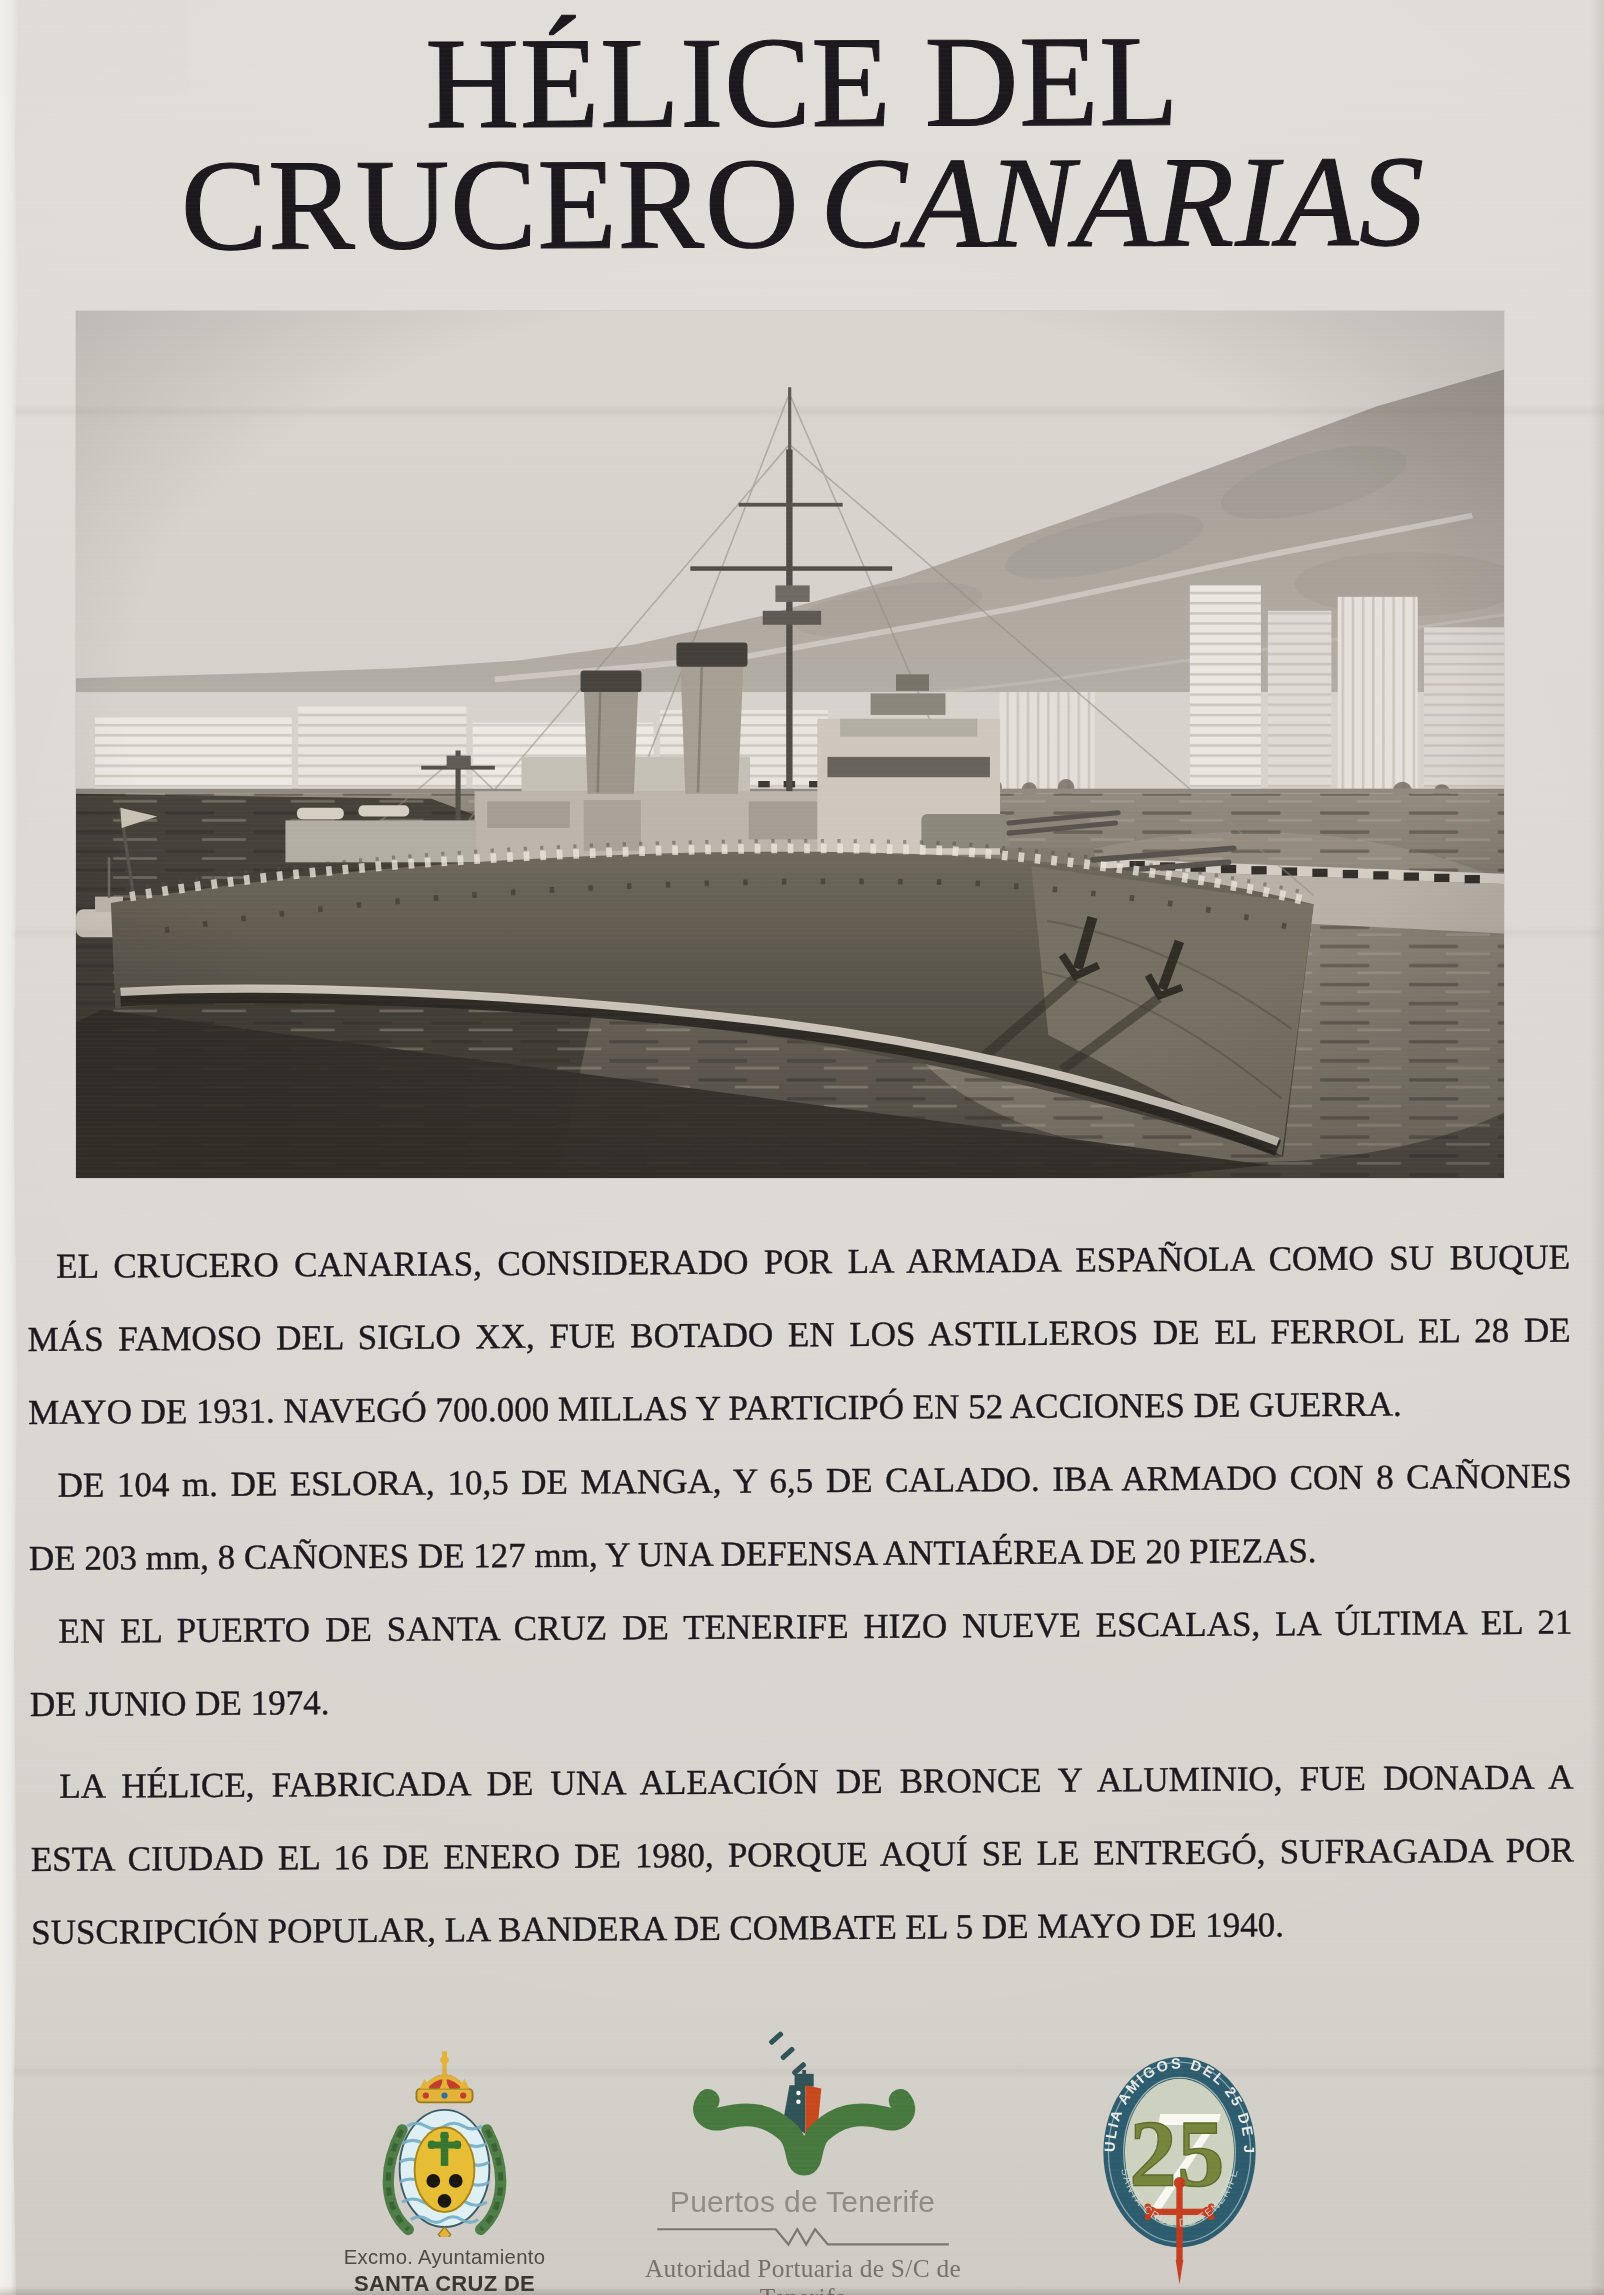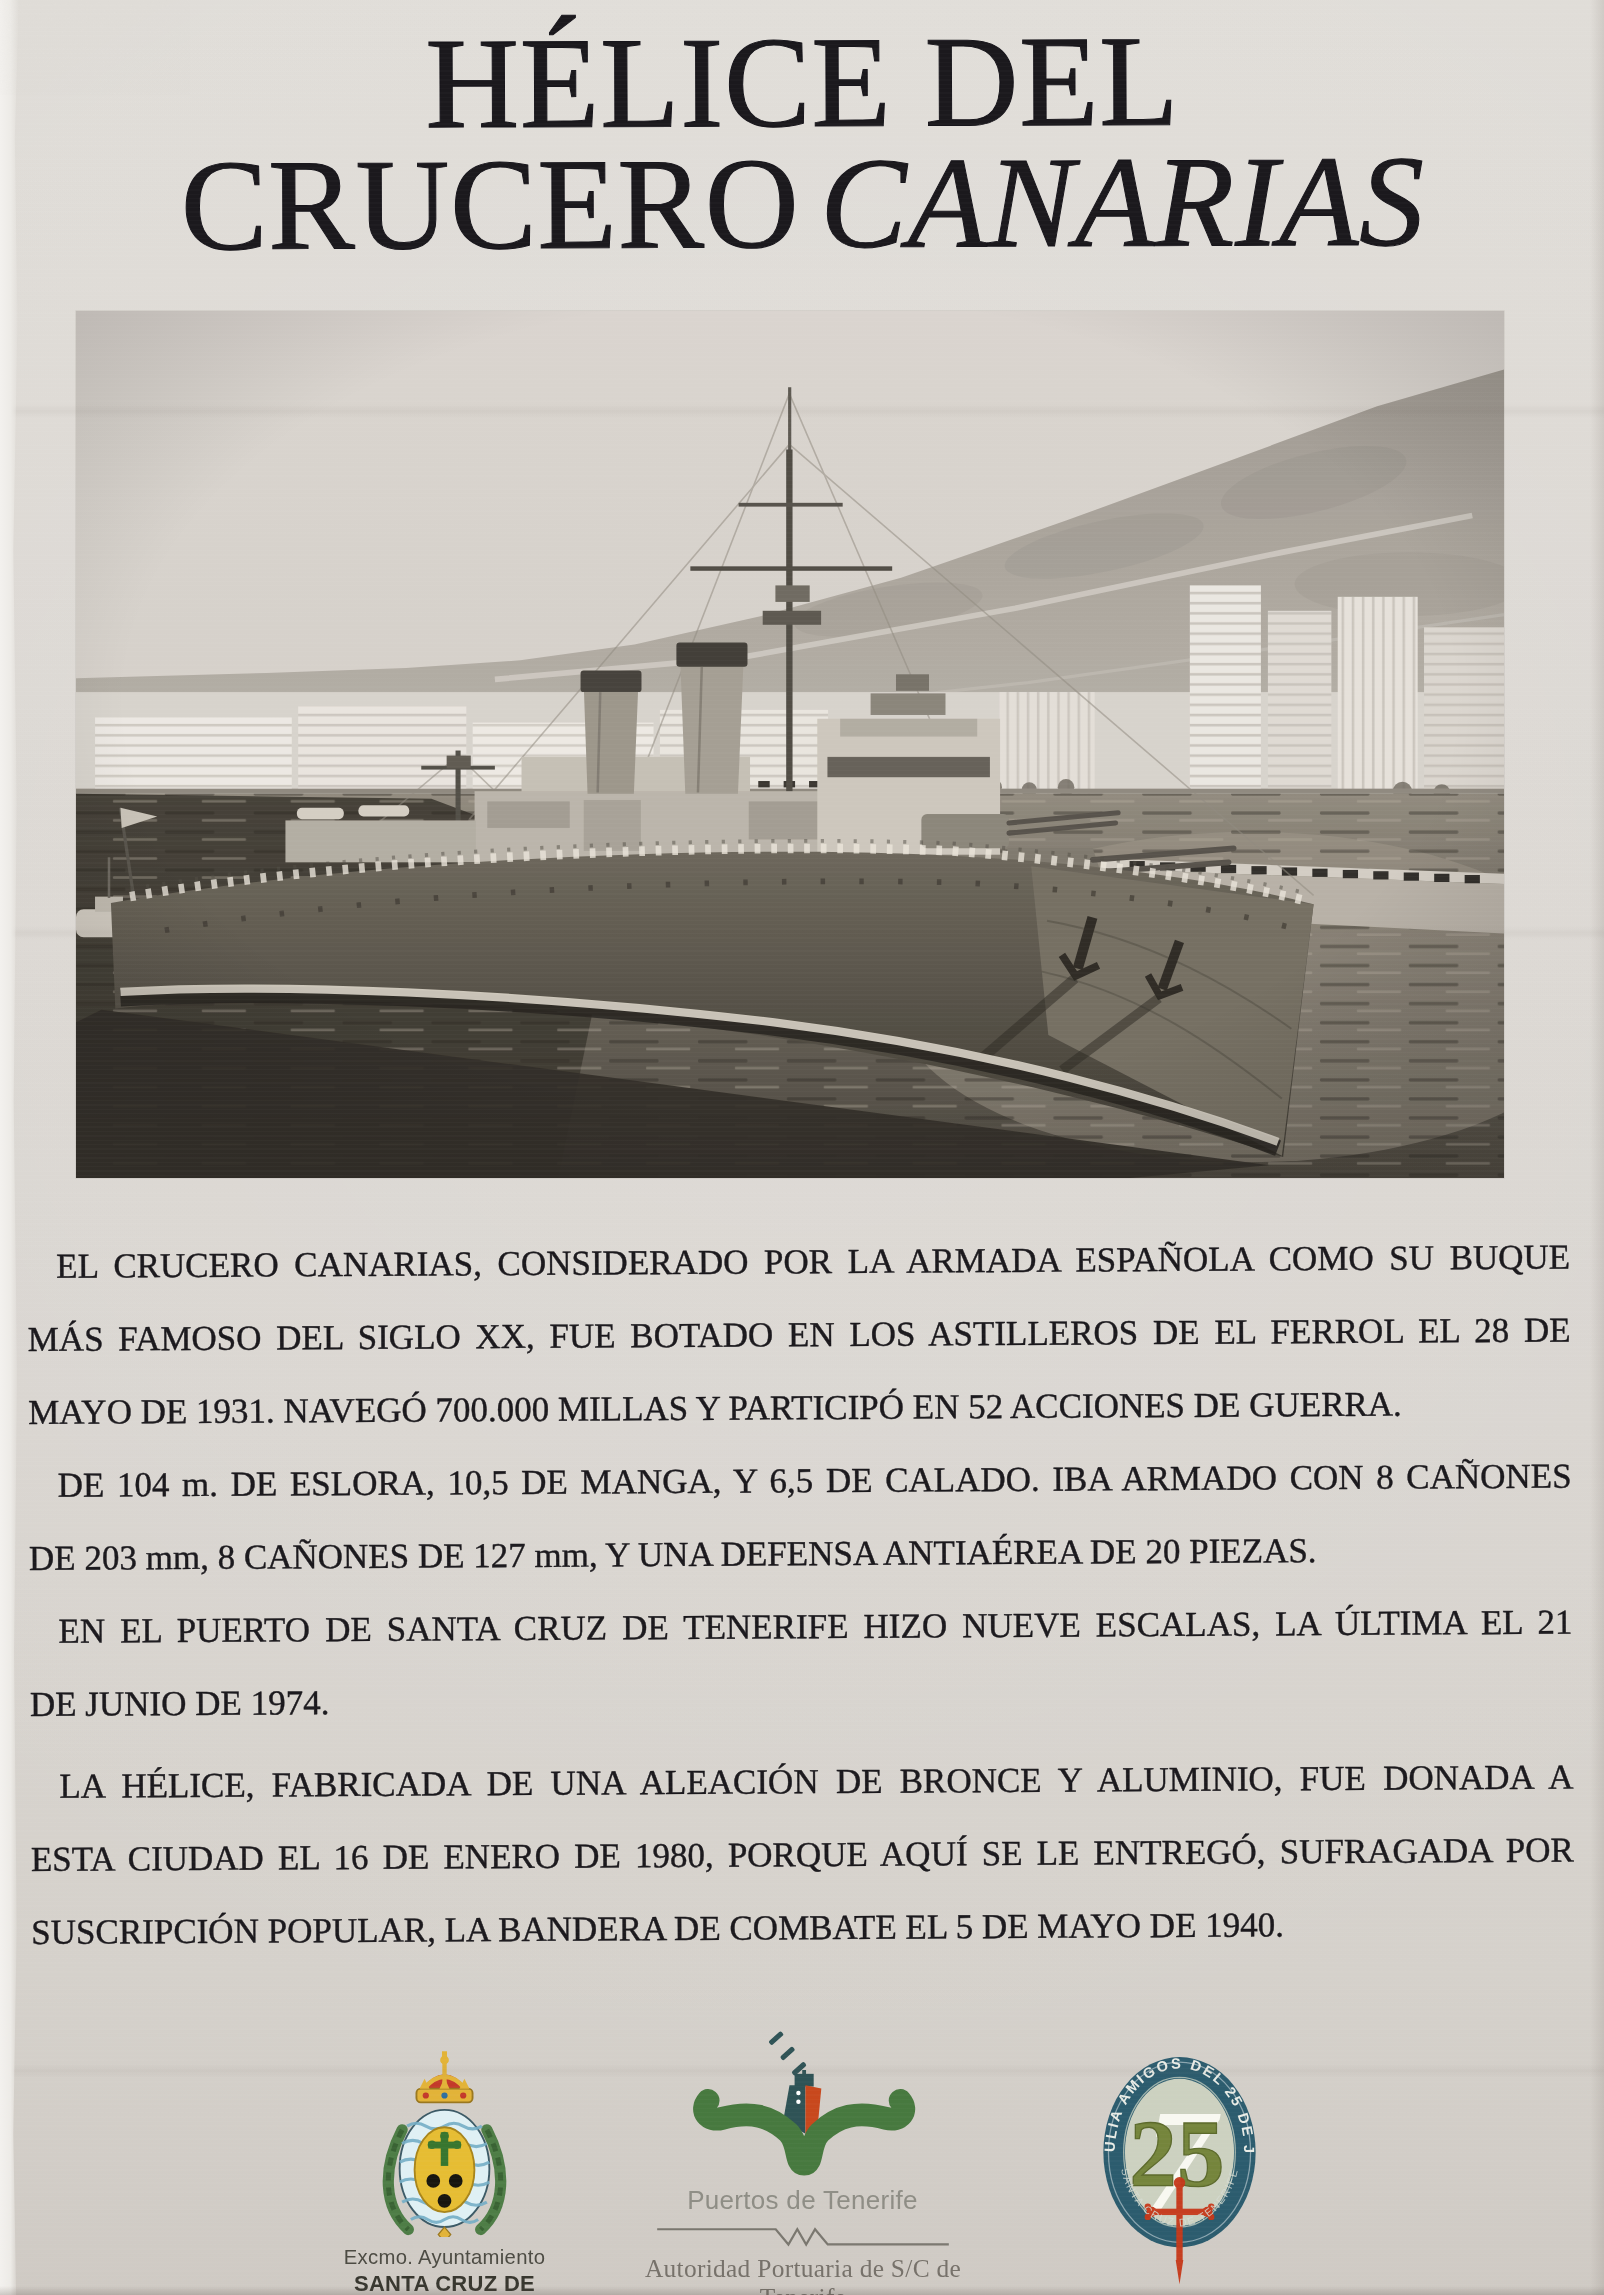--- a/index.html
+++ b/index.html
@@ -41,21 +41,21 @@
   .para:nth-of-type(4){margin-top:9px;}
 
   .logo-svg{position:absolute;}
   .coat{left:359px;top:2050px;width:171px;height:187px;}
   .coat-caption{position:absolute;left:324px;top:2245px;width:241px;text-align:center;
     font-family:"Liberation Sans","DejaVu Sans",sans-serif;color:#45443d;}
   .coat-caption .l1{font-size:20.3px;font-weight:400;letter-spacing:0.3px;line-height:25.4px;color:#4c4b43;}
   .coat-caption .l2{font-size:22px;font-weight:700;letter-spacing:0.3px;line-height:27px;color:#38372f;}
   .puertos-sym{left:689px;top:2025px;width:229px;height:160px;}
   .puertos-word{position:absolute;left:663px;top:2185px;width:279px;text-align:center;
-    font-family:"Liberation Sans","DejaVu Sans",sans-serif;font-size:26px;color:#8e8d85;letter-spacing:0.3px;}
+    font-family:"Liberation Sans","DejaVu Sans",sans-serif;font-size:30px;color:#8e8d85;letter-spacing:0.3px;}
   .puertos-rule{left:654px;top:2219px;width:298px;height:37px;}
   .puertos-caption{position:absolute;left:635px;top:2254px;width:336px;text-align:center;
     font-size:25.4px;color:#76716a;letter-spacing:0.3px;}
   .badge{left:1097px;top:2052px;width:165px;height:236px;}
 </style>
 </head>
 <body>
 
 <div class="page">
 

